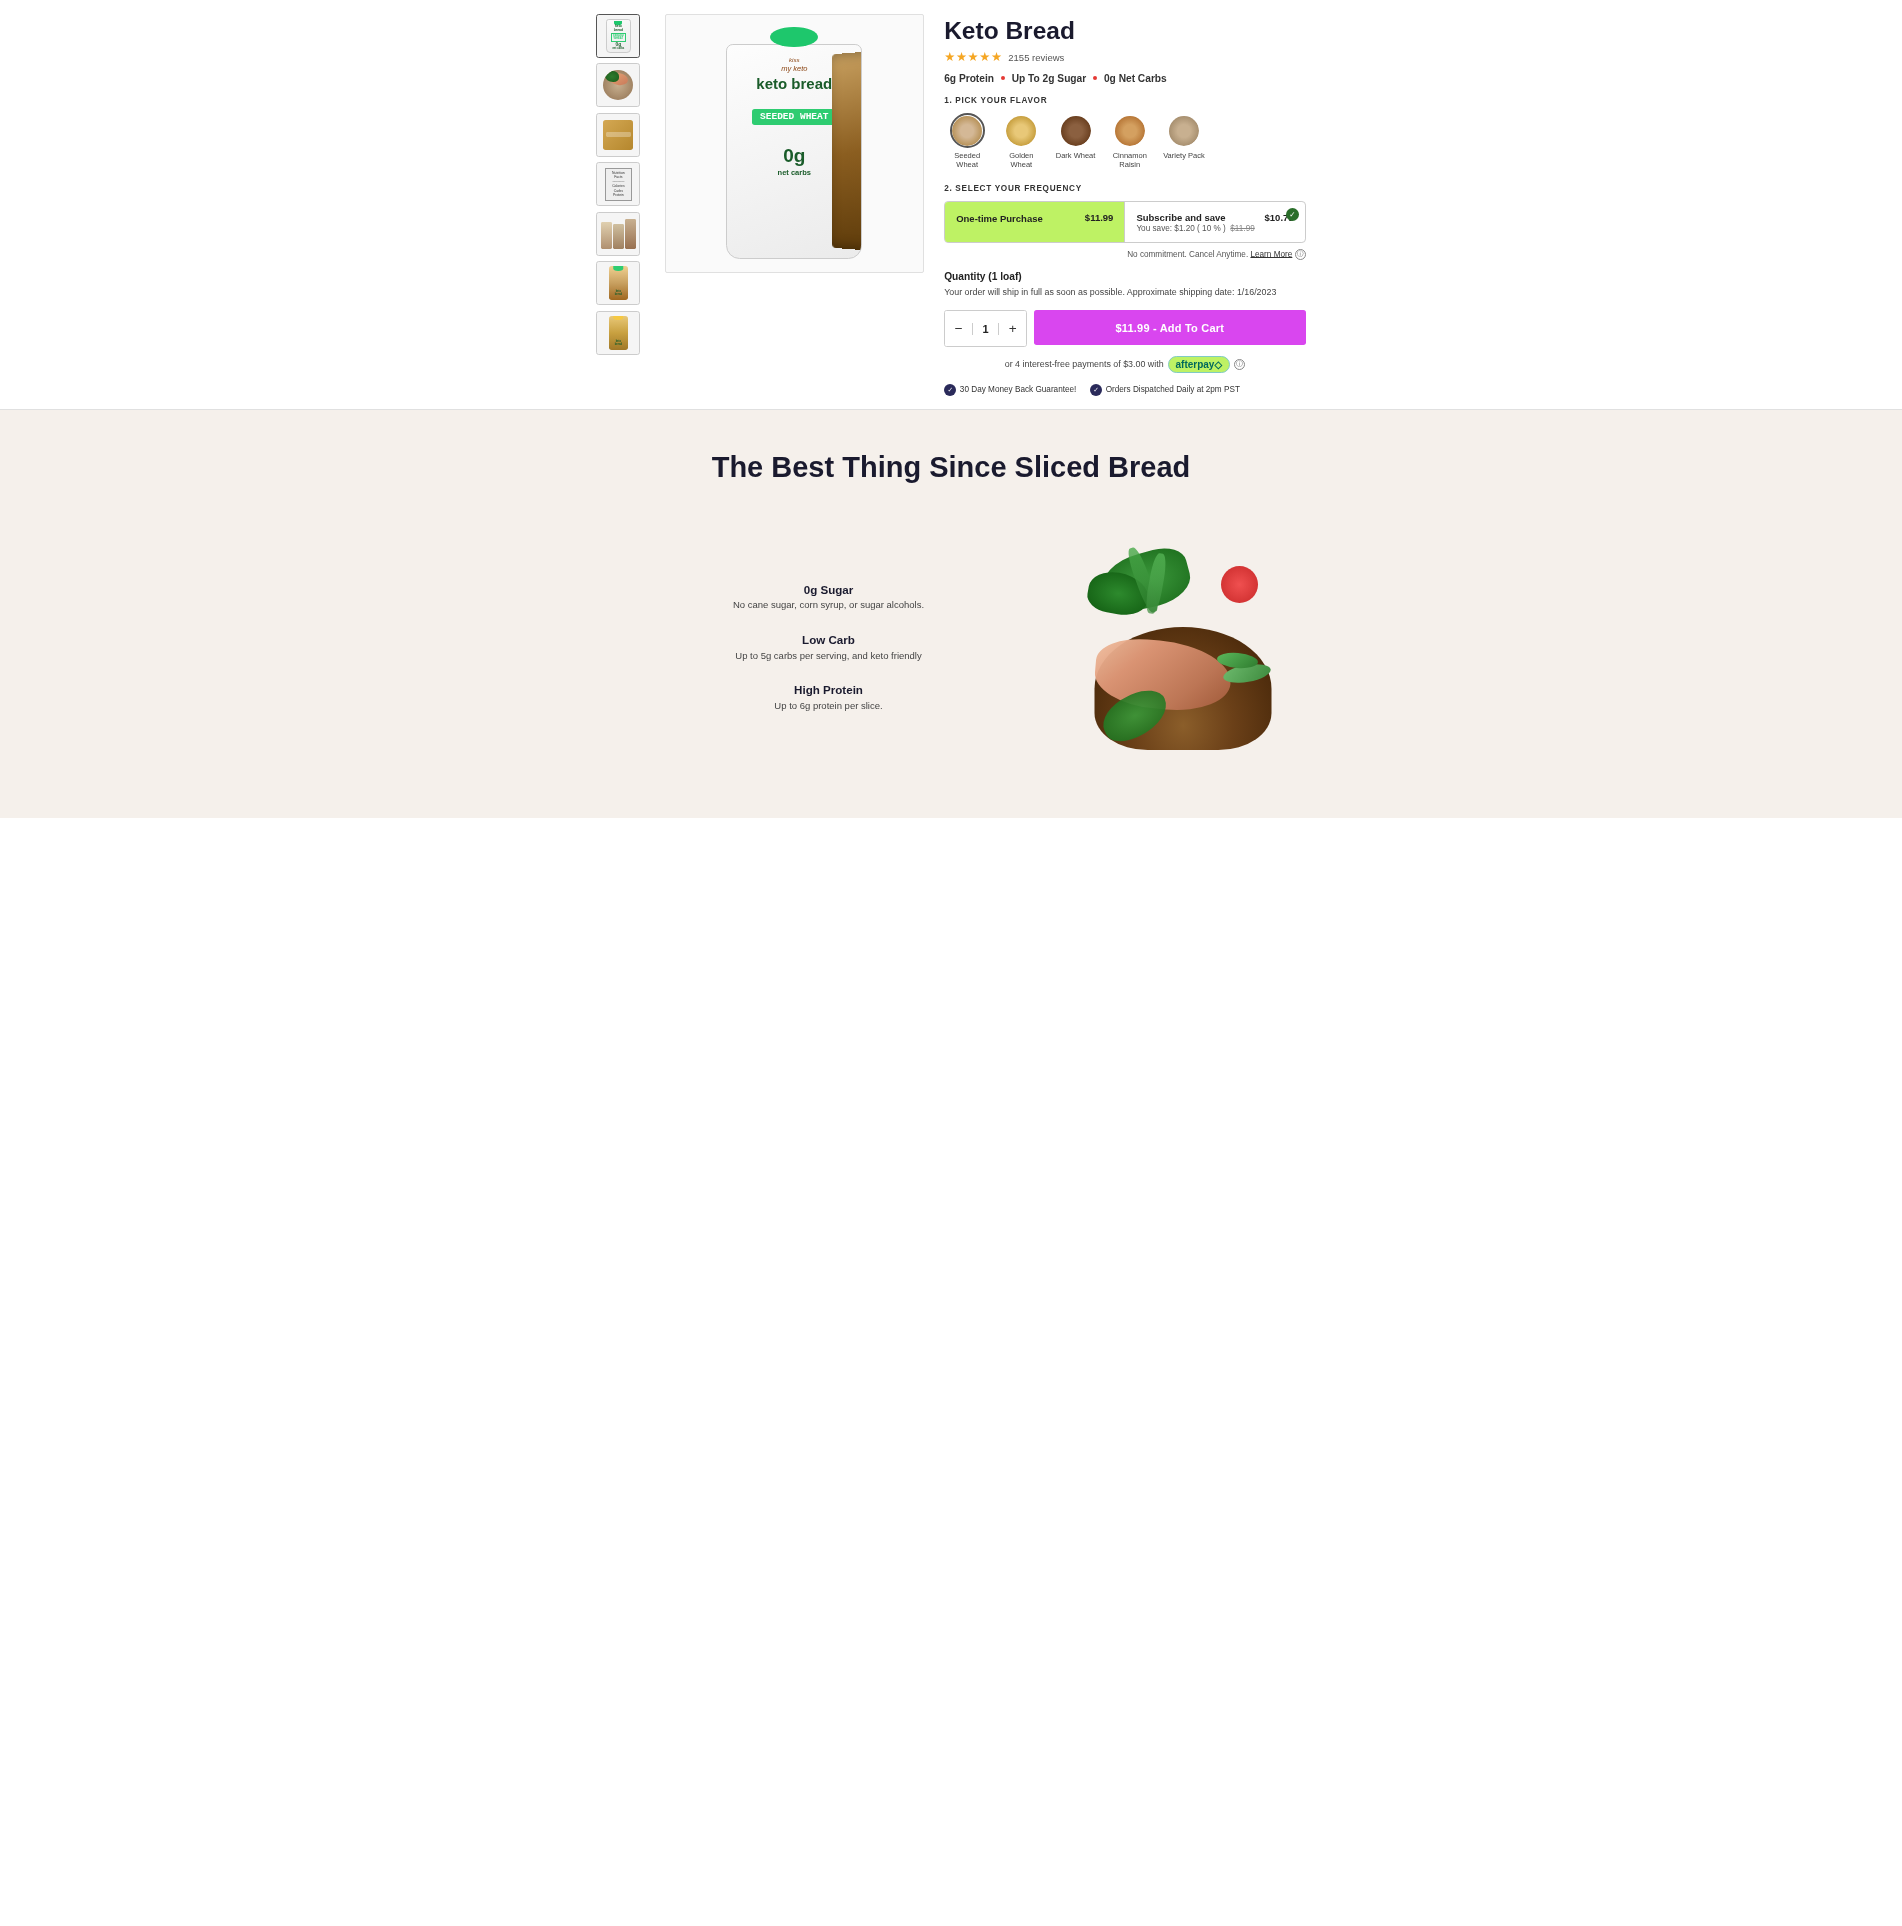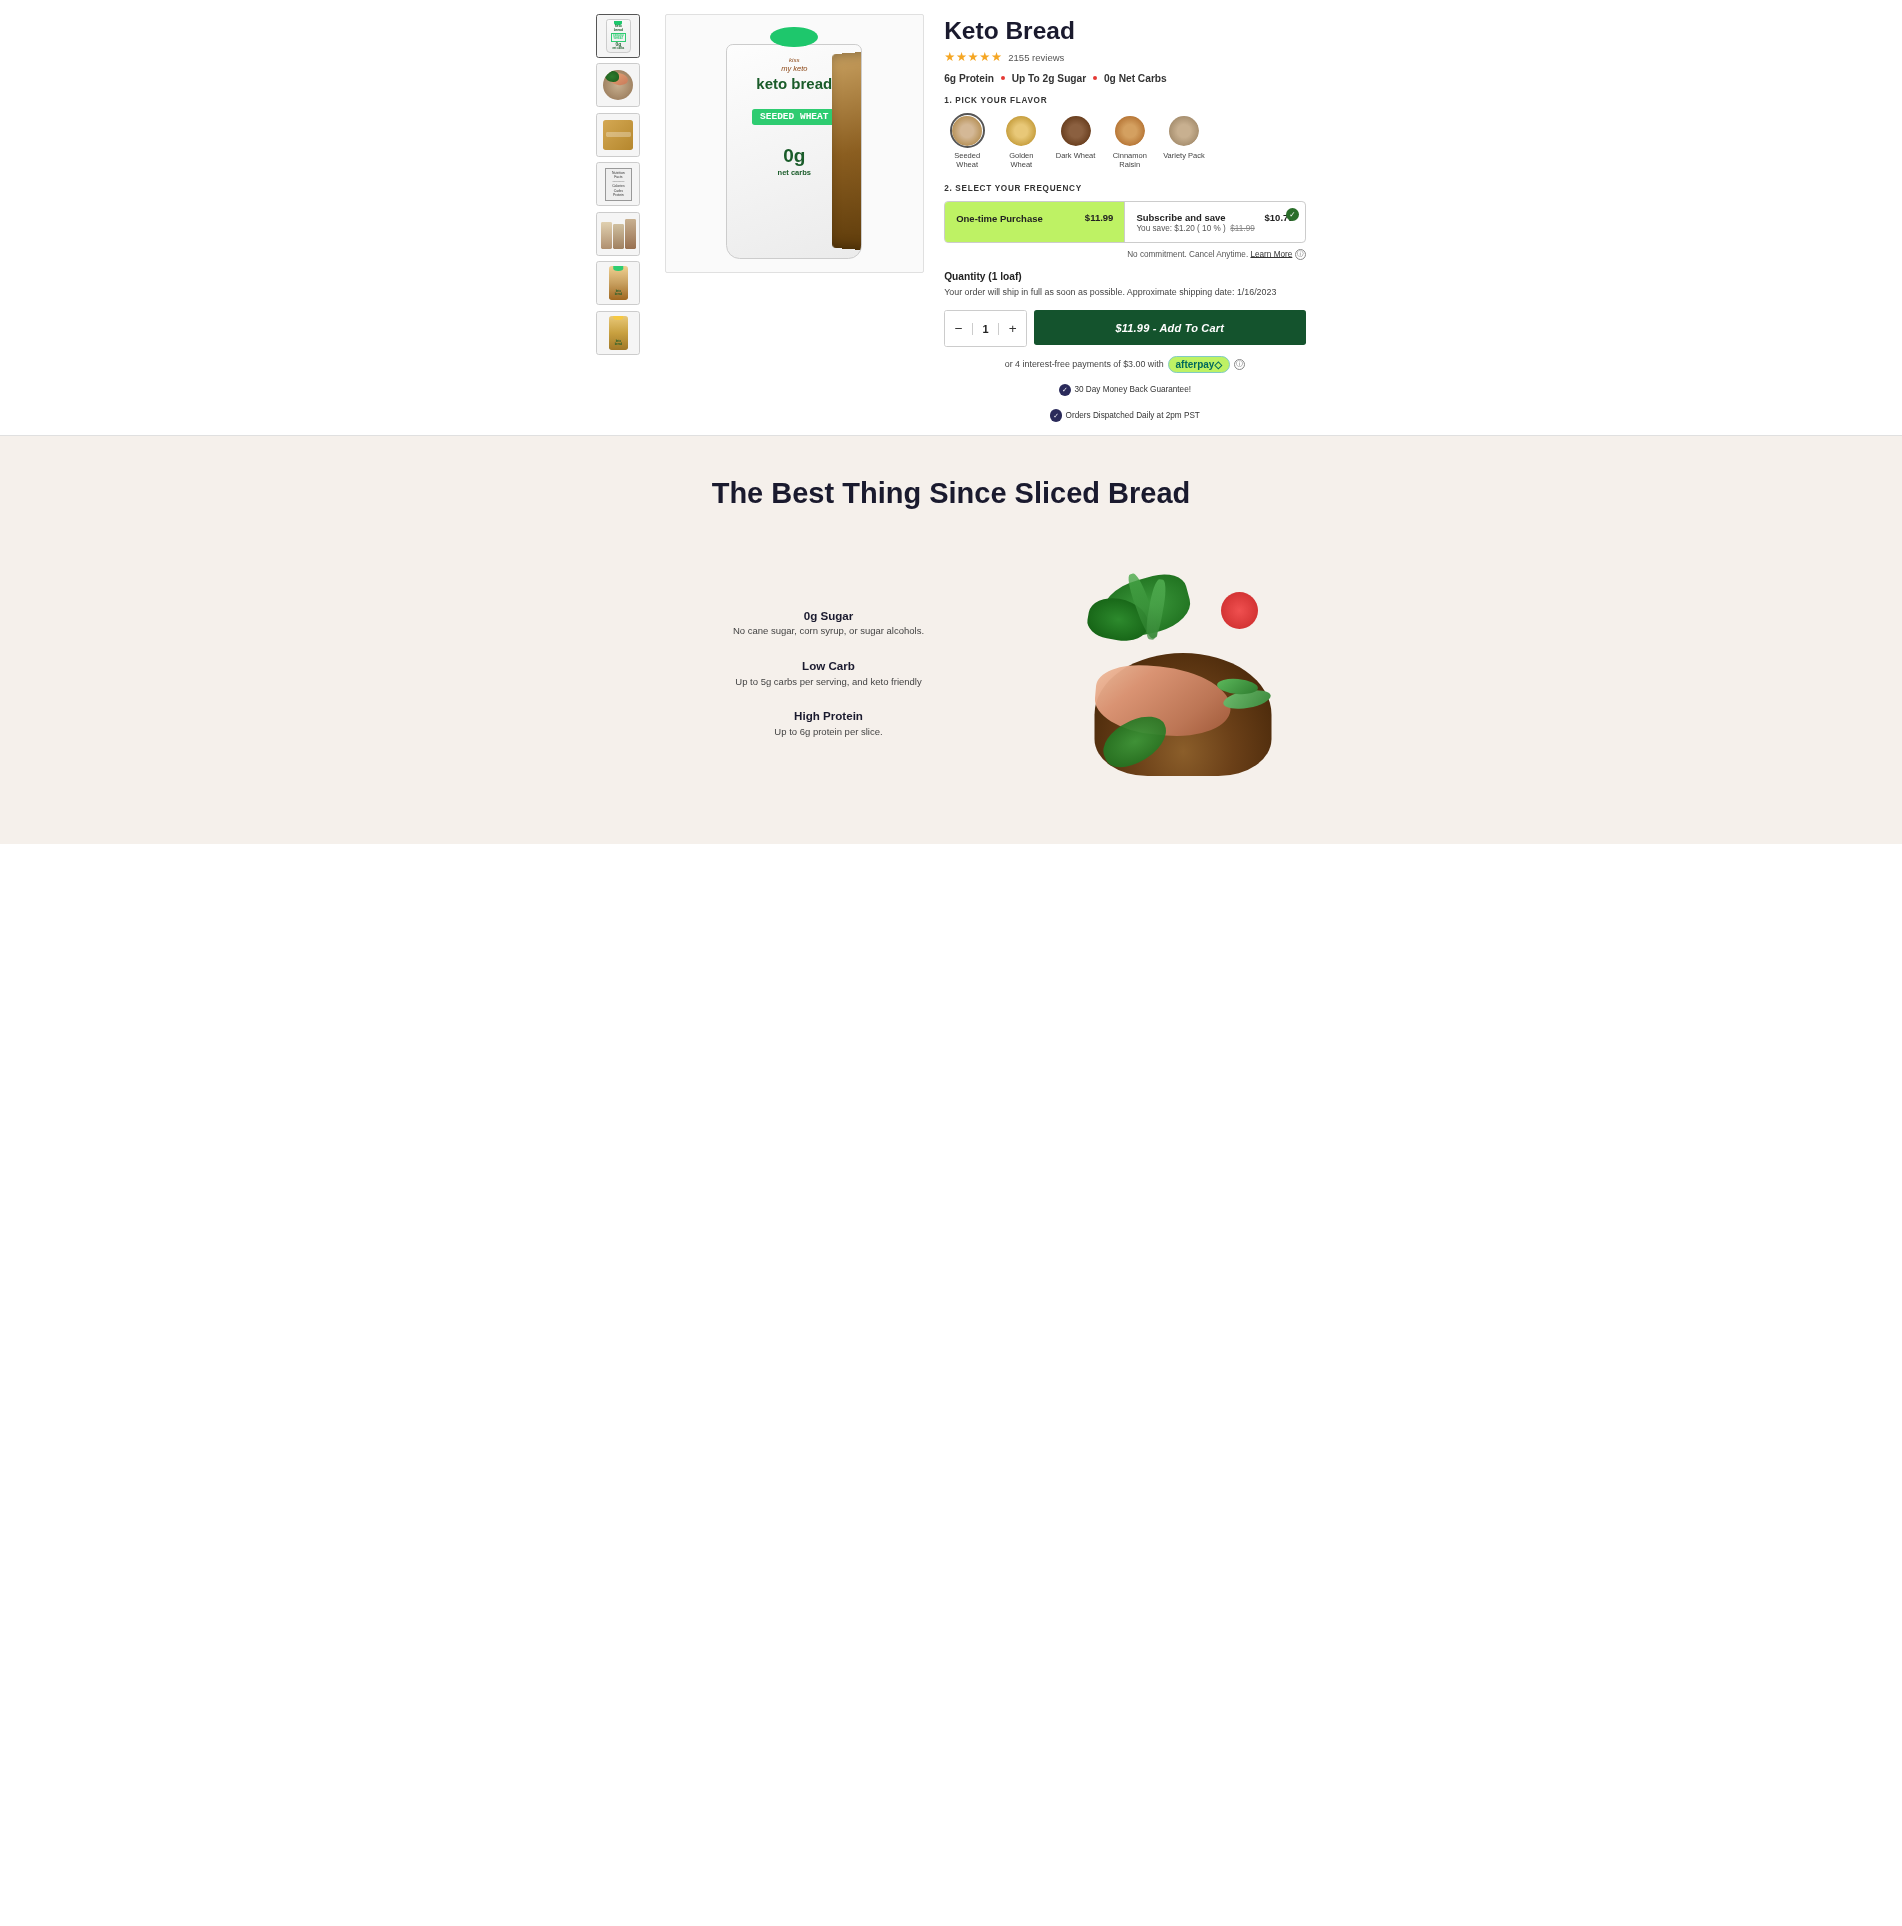--- a/index.html
+++ b/index.html
@@ -357,29 +357,28 @@
       font-weight: 600;
       border-left: 0.7px solid #ccc;
       border-right: 0.7px solid #ccc;
       display: flex;
       align-items: center;
       justify-content: center;
     }
     .add-to-cart-btn {
       flex: 1;
       height: 35px;
-      background: #14532d;
+      background: #d946ef;
       color: #fff;
       font-size: 11px;
       font-weight: 700;
       border: none;
       border-radius: 2.7px;
       cursor: pointer;
       letter-spacing: 0.2px;
-      font-style: italic;
     }
 
     .afterpay-row {
       font-size: 8.9px;
       color: #444;
       text-align: center;
       margin-bottom: 11px;
       display: flex;
       align-items: center;
       justify-content: center;
@@ -407,21 +406,20 @@
       cursor: pointer;
     }
 
     .guarantee-row {
       display: flex;
       gap: 13.6px;
       align-items: center;
       font-size: 8.2px;
       color: #333;
       flex-wrap: wrap;
-      flex-direction: column;
     }
     .guarantee-item {
       display: flex;
       align-items: center;
       gap: 3.4px;
     }
     .check-circle {
       width: 12.3px;
       height: 12.3px;
       background: #2a2a5a;

